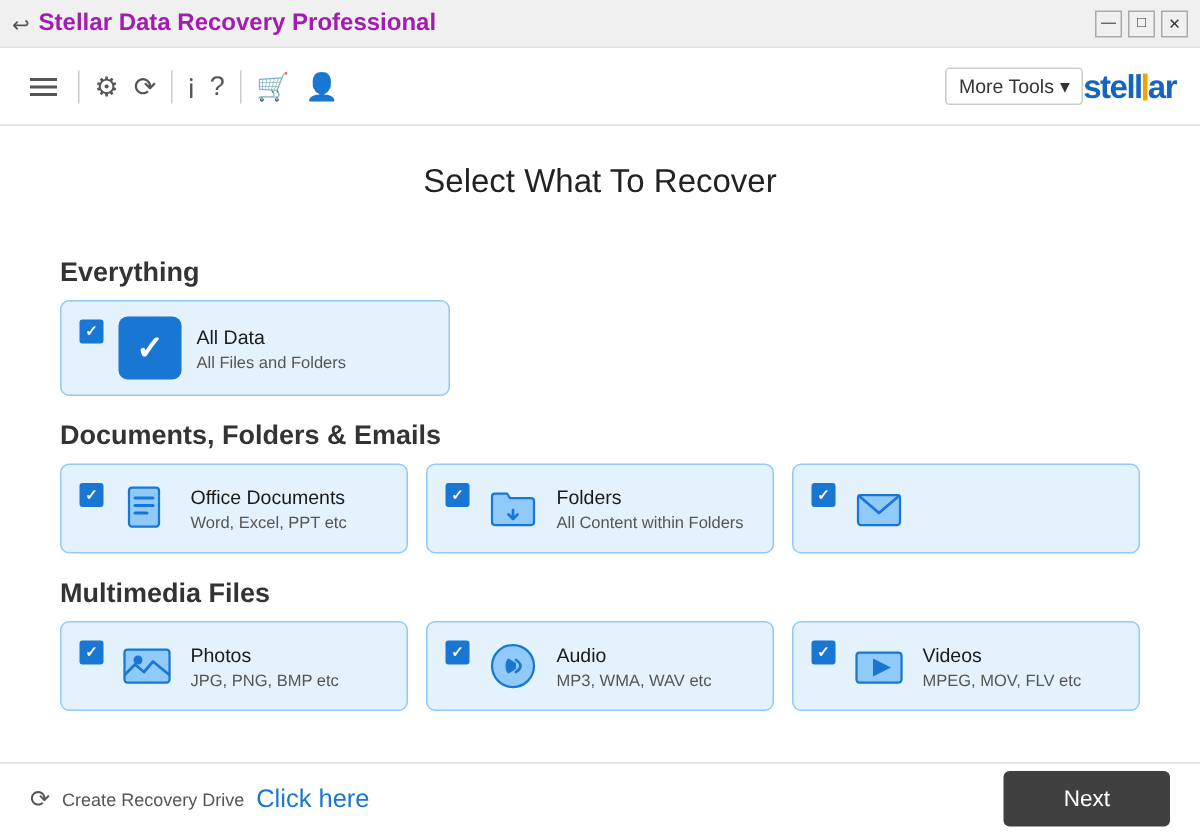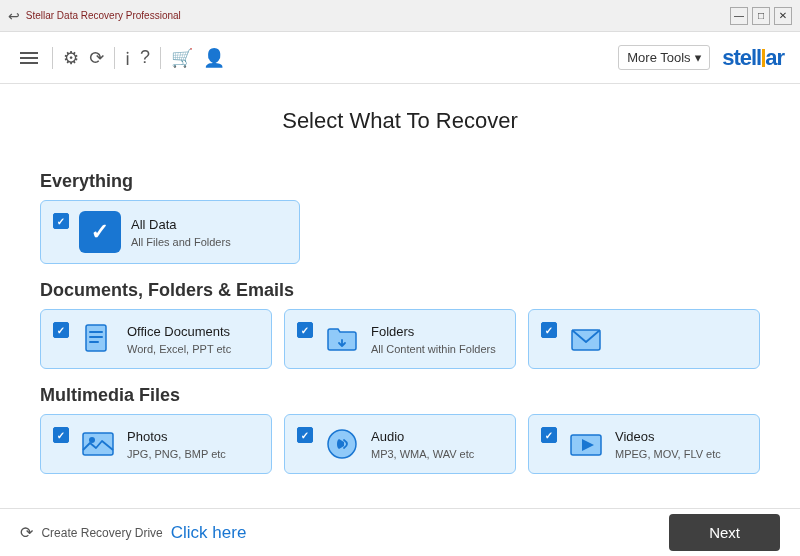--- a/index.html
+++ b/index.html
@@ -23,23 +23,23 @@
       padding: 0 8px;
       border-bottom: 1px solid #ddd;
       flex-shrink: 0;
     }
     .title-bar-left {
       display: flex;
       align-items: center;
       gap: 6px;
     }
     .title-bar-title {
-      font-size: 10px;
-      color: #7f1d1d;
-      font-weight: 400;
+      font-size: 16px;
+      color: #a21caf;
+      font-weight: 700;
     }
     .title-bar-controls {
       display: flex;
       gap: 4px;
     }
     .title-btn {
       width: 18px;
       height: 18px;
       border: 1px solid #aaa;
       background: #f0f0f0;
@@ -74,21 +74,20 @@
       cursor: pointer;
     }
     .toolbar-sep {
       width: 1px;
       height: 22px;
       background: #ccc;
     }
     .toolbar-right {
       display: flex;
       align-items: center;
-      gap: 12px;
     }
     .more-tools-btn {
       display: flex;
       align-items: center;
       gap: 4px;
       font-size: 13px;
       color: #333;
       cursor: pointer;
       padding: 4px 8px;
       border: 1px solid #ccc;

